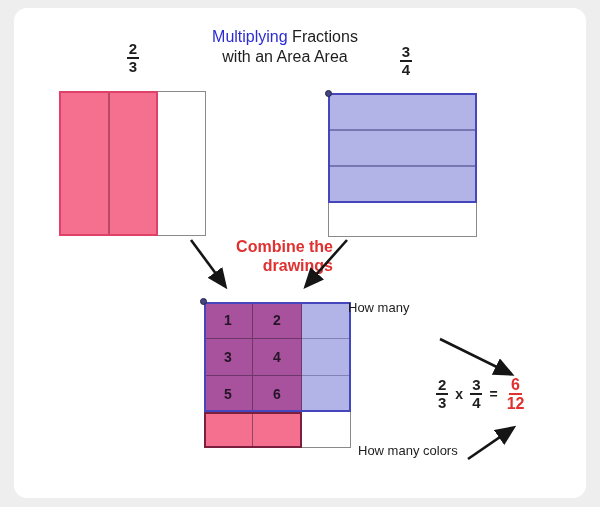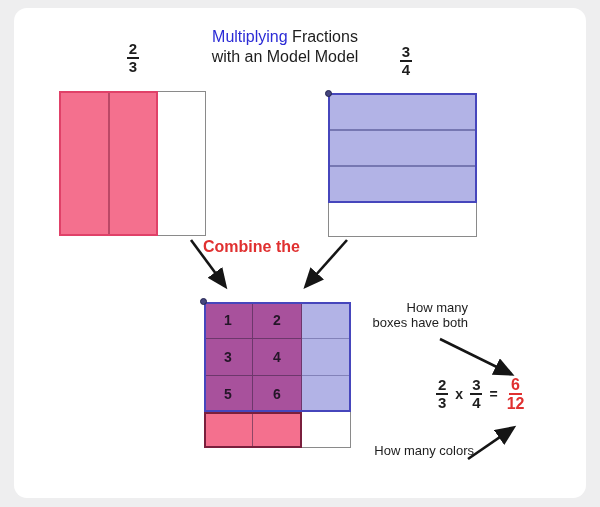--- a/index.html
+++ b/index.html
@@ -57,21 +57,21 @@
   .model-right .hdiv{position:absolute;left:0;width:100%;height:2px;background:rgba(70,70,135,.55);}
   .model-right .hdiv.h1{top:calc(33.33% - 1px);}
   .model-right .hdiv.h2{top:calc(66.66% - 1px);}
   
   .pt{
     position:absolute;width:7px;height:7px;border-radius:50%;
     background:#45457e;border:1px solid #232350;box-sizing:border-box;
   }
   
   .combine{
-    position:absolute;left:203px;top:237px;width:130px;text-align:left;
+    position:absolute;left:203px;top:237px;width:130px;text-align:right;
     color:var(--red,#e03030);font-weight:bold;font-size:16px;line-height:19px;
   }
   
   .cgrid{
     position:absolute;left:204px;top:302px;width:147px;height:146px;
     display:grid;grid-template-columns:49px 49px 49px;
     grid-template-rows:37px 37px 36px 36px;
   }
   .cell{
     box-sizing:border-box;display:flex;align-items:center;justify-content:center;
@@ -79,21 +79,21 @@
     border-right:1px solid rgba(60,35,70,.55);border-bottom:1px solid rgba(60,35,70,.55);
   }
   .cell.purple{background:var(--purple,#a8519c);}
   .cell.bluec{background:var(--blue,#b2b3e6);border-right-color:rgba(70,70,130,.45);border-bottom-color:rgba(70,70,130,.45);}
   .cell.pinkc{background:var(--pink,#f4708e);border-bottom-color:rgba(120,30,60,.6);}
   .cell.whitec{background:#fff;border-right:1px solid #8a8a8a;border-bottom:1px solid #8a8a8a;}
   .frame{position:absolute;box-sizing:border-box;pointer-events:none;}
   .blue-frame{left:0;top:0;width:147px;height:110px;border:2px solid var(--blue-border,#4646bc);}
   .red-frame{left:0;top:110px;width:98px;height:36px;border:2px solid var(--pink-dark,#7a1f3d);}
   
-  .q{position:absolute;font-size:13px;line-height:15px;text-align:right;color:var(--ink,#1d1d1d);}
+  .q{position:absolute;font-size:13px;line-height:15px;text-align:left;color:var(--ink,#1d1d1d);}
   .q-top{left:348px;top:300px;width:120px;}
   .q-bottom{left:358px;top:443px;width:116px;}
   .ans{color:var(--red,#e03030);font-weight:bold;}
   
   .equation{
     position:absolute;left:436px;top:376px;
     display:flex;align-items:center;gap:7px;font-weight:bold;font-size:15px;
   }
   .equation .op{font-size:14px;}
   .equation .result{color:var(--red,#e03030);font-size:16px;}
@@ -101,21 +101,21 @@
   .arrows{position:absolute;inset:0;pointer-events:none;}
 </style>
 </head>
 <body>
 
 <div class="stage">
   <div class="card"></div>
 
   <div class="title">
     <div><span class="hl">Multiplying</span><span> Fractions</span></div>
-    <div>with an Model Model</div>
+    <div>with an Area Area</div>
   </div>
 
   <div class="fraction frac-left">
     <span class="num">2</span>
     <span class="den">3</span>
   </div>
   <div class="fraction frac-right">
     <span class="num">3</span>
     <span class="den">4</span>
   </div>
@@ -129,20 +129,21 @@
   <div class="model-right">
     <div class="shade">
       <div class="hdiv h1"></div>
       <div class="hdiv h2"></div>
     </div>
     <div class="pt" style="left:-4px;top:-4px;"></div>
   </div>
 
   <div class="combine">
     <div>Combine the</div>
+    <div>drawings</div>
   </div>
 
   <div class="cgrid">
     <div class="cell purple">
         <span>1</span>
       </div>
     <div class="cell purple">
         <span>2</span>
       </div>
     <div class="cell bluec"></div>
@@ -163,21 +164,20 @@
     <div class="cell pinkc"></div>
     <div class="cell pinkc"></div>
     <div class="cell whitec"></div>
     <div class="frame blue-frame"></div>
     <div class="frame red-frame"></div>
     <div class="pt" style="left:-4px;top:-4px;"></div>
   </div>
 
   <div class="q q-top">
     <div>How many</div>
-    <div>boxes have both</div>
   </div>
 
   <div class="equation">
     <span class="fraction">
       <span class="num">2</span>
       <span class="den">3</span>
     </span>
     <span class="op">x</span>
     <span class="fraction">
       <span class="num">3</span>

